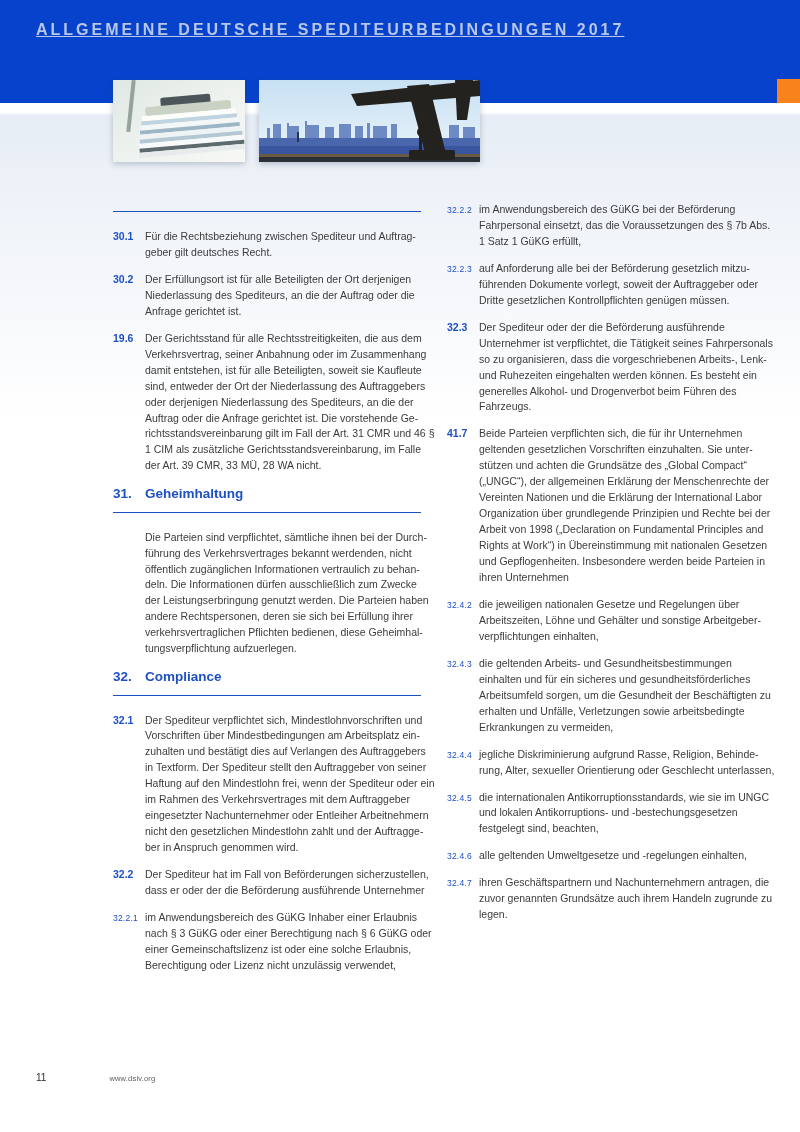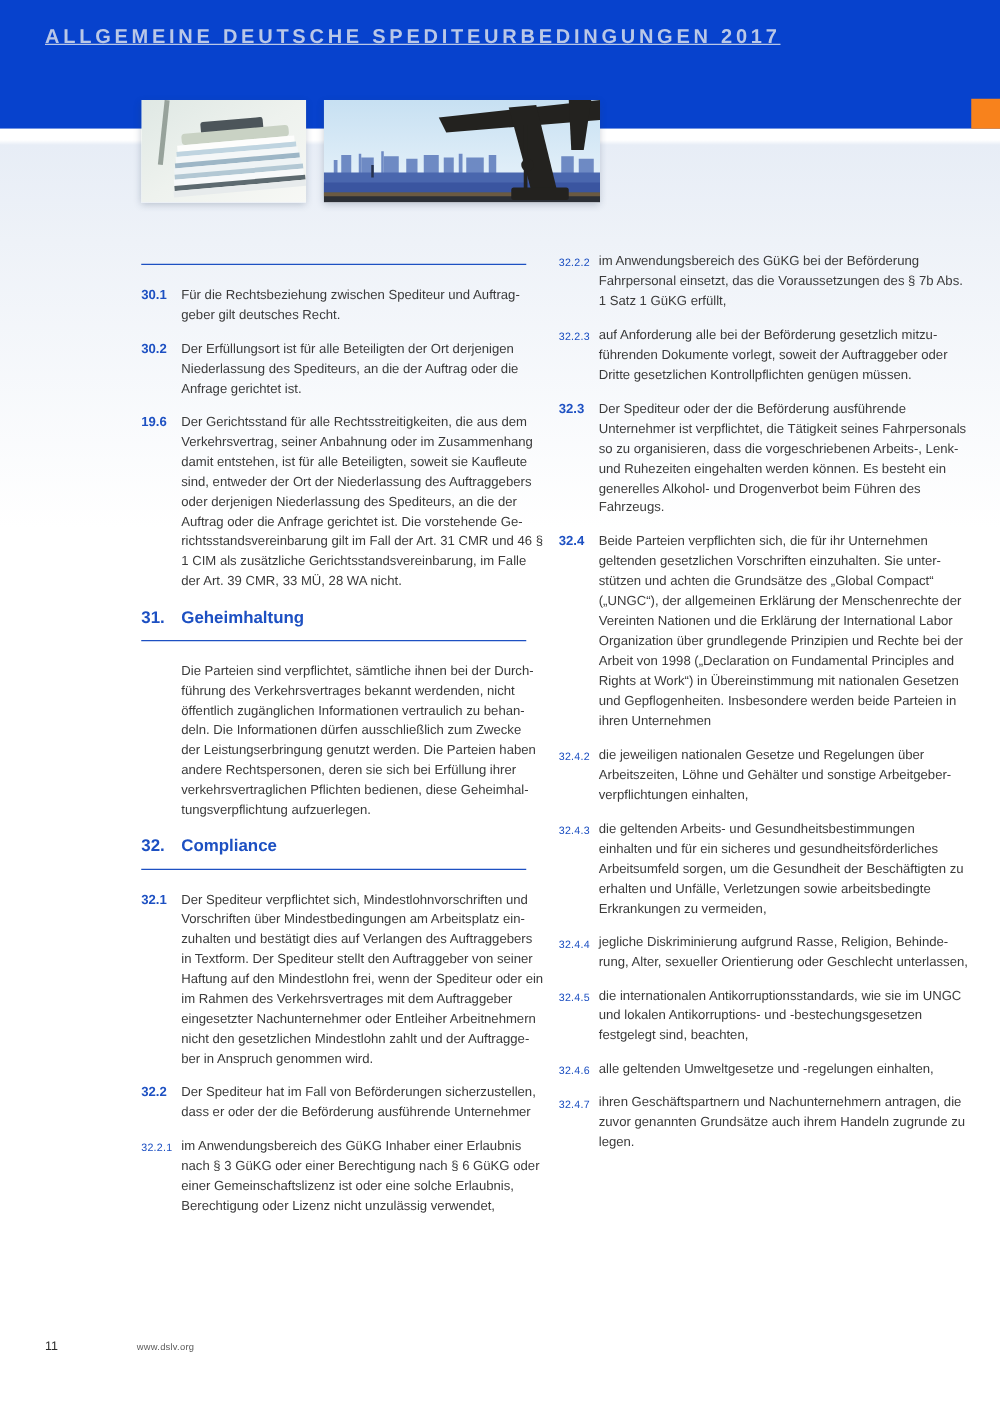--- a/index.html
+++ b/index.html
@@ -199,21 +199,21 @@
     <span class="num sub">32.2.3</span>
     <p class="txt">auf Anforderung alle bei der Beförderung gesetzlich mitzu­führenden Dokumente vorlegt, soweit der Auftraggeber oder Dritte gesetzlichen Kontrollpflichten genügen müssen.</p>
   </div>
 
   <div class="block">
     <span class="num">32.3</span>
     <p class="txt">Der Spediteur oder der die Beförderung ausführende Unternehmer ist verpflichtet, die Tätigkeit seines Fahrperso­nals so zu organisieren, dass die vorgeschriebenen Arbeits-, Lenk- und Ruhezeiten eingehalten werden können. Es besteht ein generelles Alkohol- und Drogenverbot beim Führen des Fahrzeugs.</p>
   </div>
 
   <div class="block">
-    <span class="num">32.4</span>
+    <span class="num">41.7</span>
     <p class="txt">Beide Parteien verpflichten sich, die für ihr Unternehmen geltenden gesetzlichen Vorschriften einzuhalten. Sie unter­stützen und achten die Grundsätze des „Global Compact“ („UNGC“), der allgemeinen Erklärung der Menschenrechte der Vereinten Nationen und die Erklärung der International Labor Organization über grundlegende Prinzipien und Rechte bei der Arbeit von 1998 („Declaration on Fundamental Principles and Rights at Work“) in Übereinstimmung mit nationalen Gesetzen und Gepflogenheiten. Insbesondere werden beide Parteien in ihren Unternehmen</p>
   </div>
 
 
   <div class="block">
     <span class="num sub">32.4.2</span>
     <p class="txt">die jeweiligen nationalen Gesetze und Regelungen über Arbeitszeiten, Löhne und Gehälter und sonstige Arbeitgeber­verpflichtungen einhalten,</p>
   </div>
 
   <div class="block">

